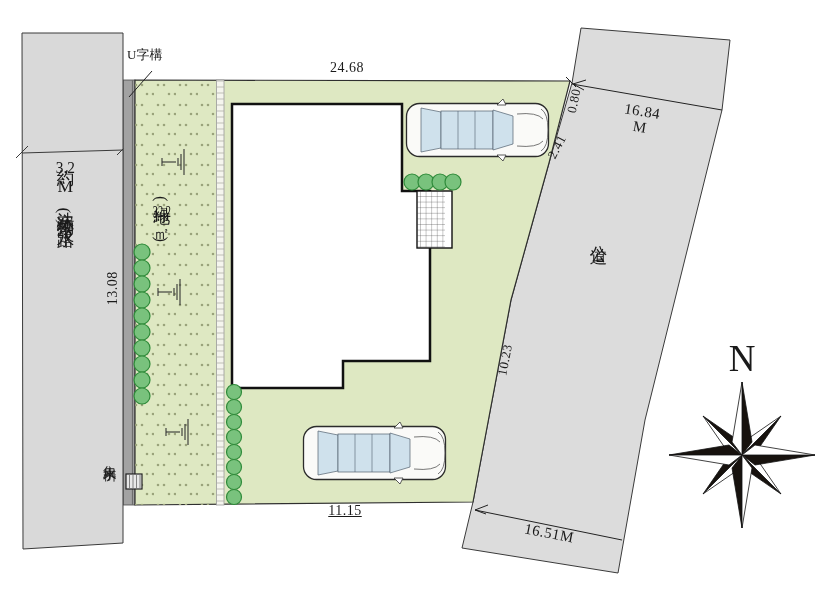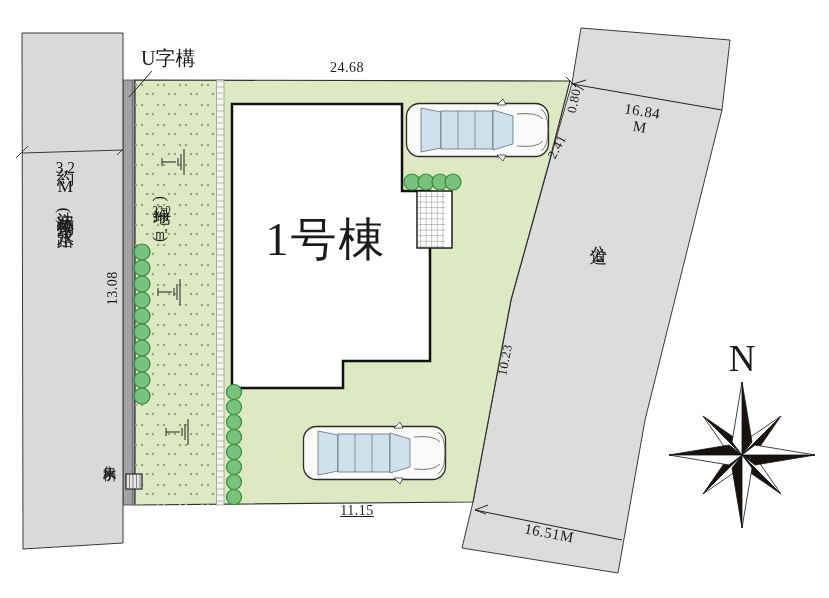--- a/index.html
+++ b/index.html
@@ -8,25 +8,25 @@
   .stage svg{position:absolute;left:0;top:0;}
   .lbl{position:absolute;white-space:nowrap;line-height:1.05;}
   .num{font-size:14px;letter-spacing:.5px;}
   .vtext{writing-mode:vertical-rl;text-orientation:upright;}
   .tcy{text-combine-upright:all;}
   .vparen{text-orientation:sideways;}
   .rot{transform-origin:center center;}
   .c{text-align:center;}
   #waterway-label{left:56px;top:156px;font-size:17.5px;letter-spacing:2px;}
   #dim-13-08{left:89px;top:281px;width:48px;transform:rotate(-90deg);}
-  #u-gutter-label{left:141px;top:48px;font-size:20px;}
+  #u-gutter-label{left:127px;top:48px;font-size:13px;}
   #catch-basin-label{left:102px;top:455px;font-size:13.5px;letter-spacing:1px;}
   #green-label{left:153px;top:194px;font-size:16.5px;letter-spacing:1px;}
   #dim-14-54{left:323px;top:61px;width:48px;}
-  #dim-11-15{left:333px;top:504px;width:48px;text-decoration:underline;}
+  #dim-11-15{left:321px;top:504px;width:48px;text-decoration:underline;}
   #dim-0-80{left:557px;top:94px;width:34px;transform:rotate(-78deg);font-size:13px;}
   #dim-2-41{left:540px;top:140px;width:34px;transform:rotate(-63deg);font-size:13px;}
   #dim-16-84{left:615px;top:104px;width:52px;transform:rotate(9deg);font-size:15px;}
   #dim-10-23{left:485px;top:353px;width:40px;transform:rotate(-79deg);font-size:13px;}
   #dim-16-51{left:518px;top:526px;width:62px;transform:rotate(11deg);font-size:15px;}
   #building-label{left:236px;top:216px;width:180px;font-size:46px;letter-spacing:2px;}
   #road-label{left:589px;top:231px;font-size:17.5px;letter-spacing:3px;}
   #compass-n{left:724px;top:340px;width:36px;font-size:37px;}
 </style>
 </head>
@@ -188,19 +188,18 @@
 <div class="lbl num c rot" id="dim-2-41">2.41</div>
 <div class="lbl num c rot" id="dim-10-23">10.23</div>
 
 <div class="lbl num c rot" id="dim-16-84">
       <span style="display:block">16.84</span>
       <span style="display:block">M</span>
     </div>
 
 <div class="lbl num c rot" id="dim-16-51">16.51M</div>
 
-<div class="lbl c" id="building-label">1号棟</div>
 
 <div class="lbl vtext" id="road-label">公道</div>
 
 <div class="lbl c" id="compass-n">N</div>
 
 </div>
 
 </body></html>

